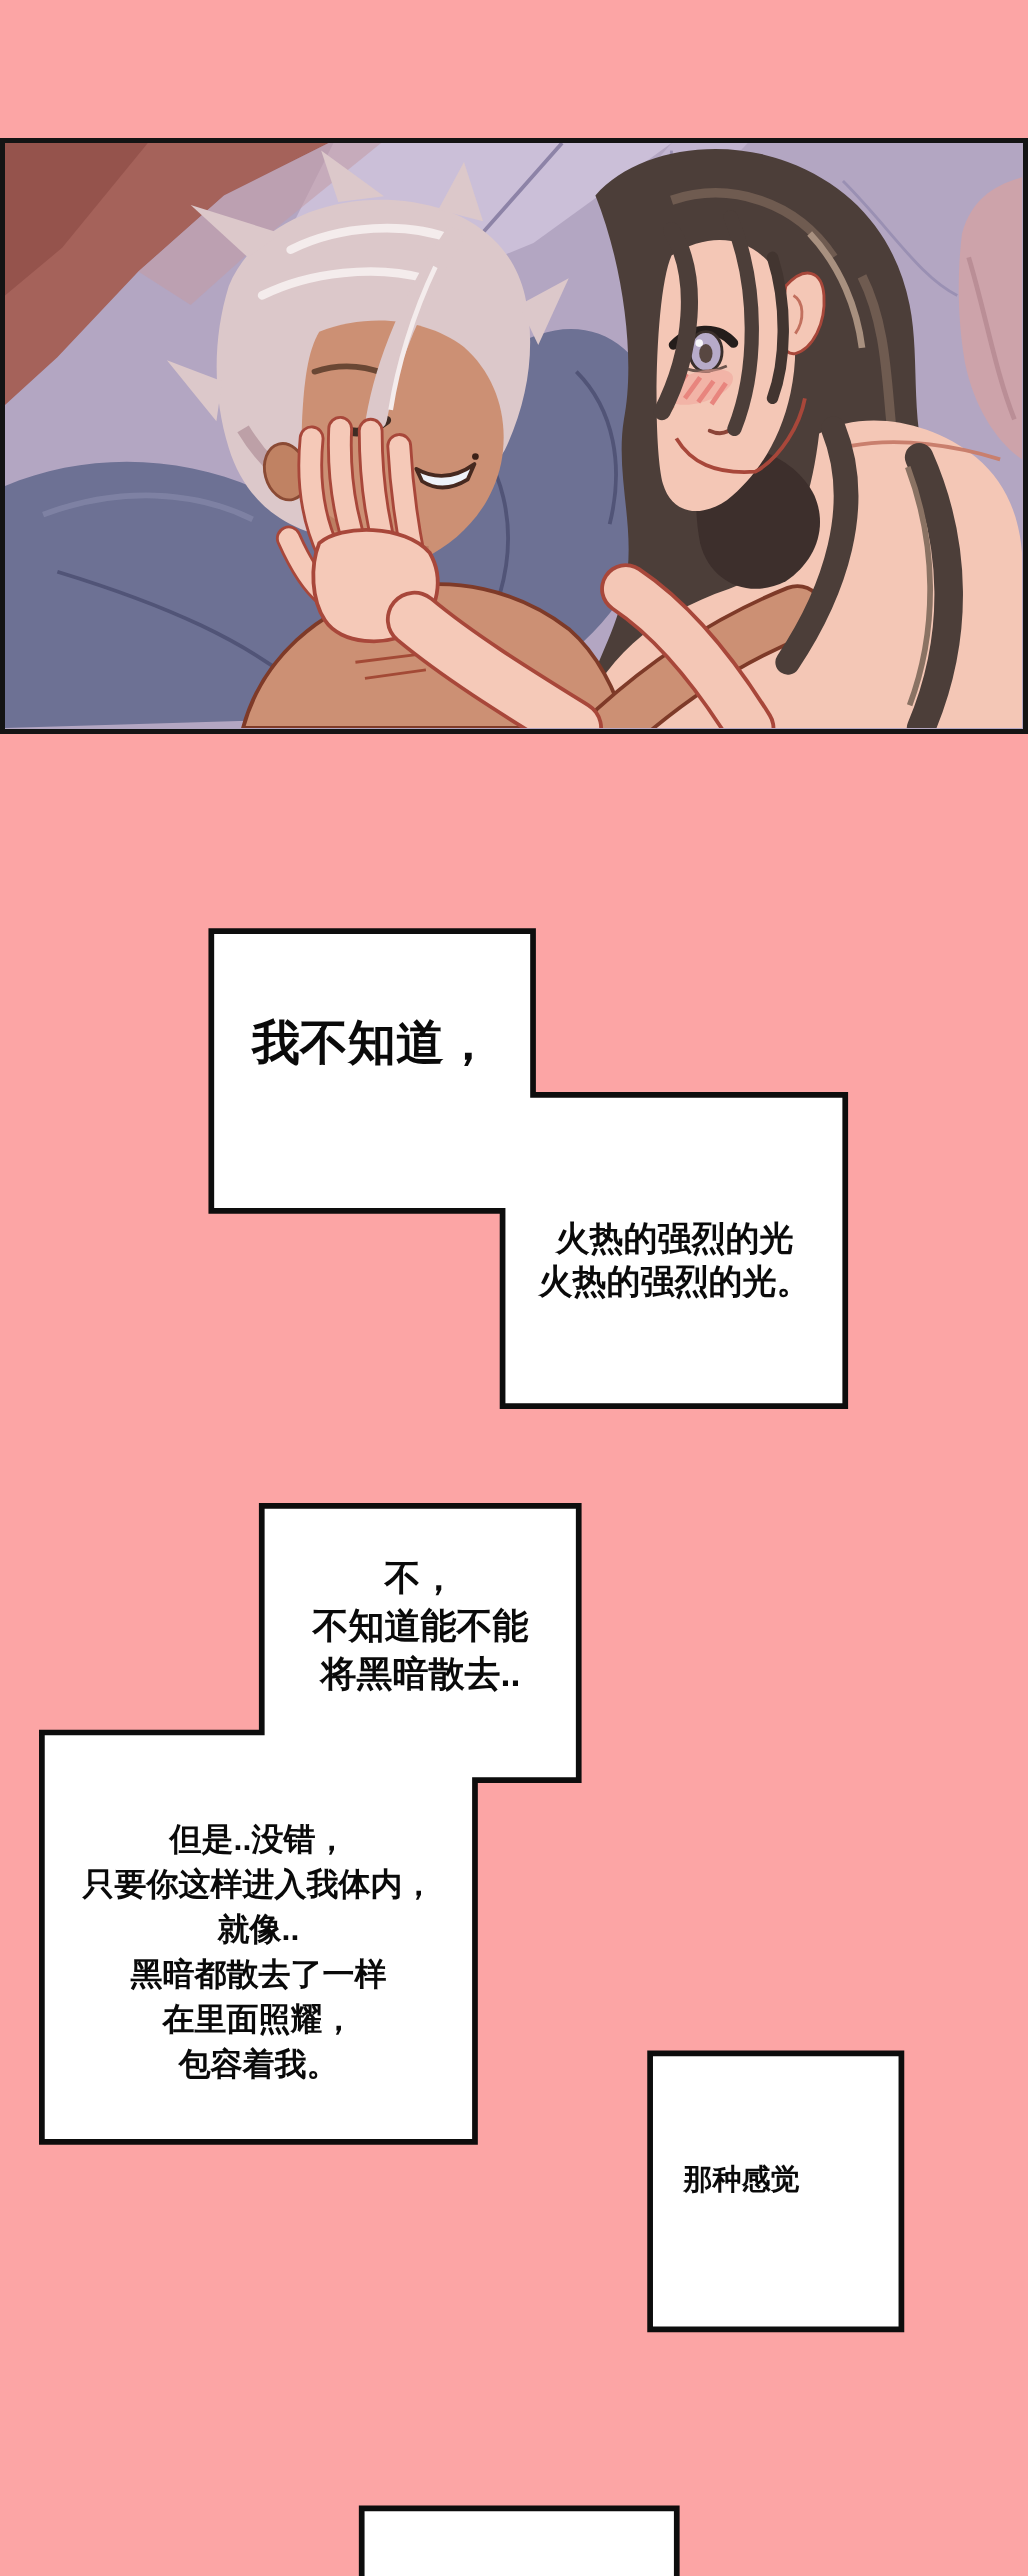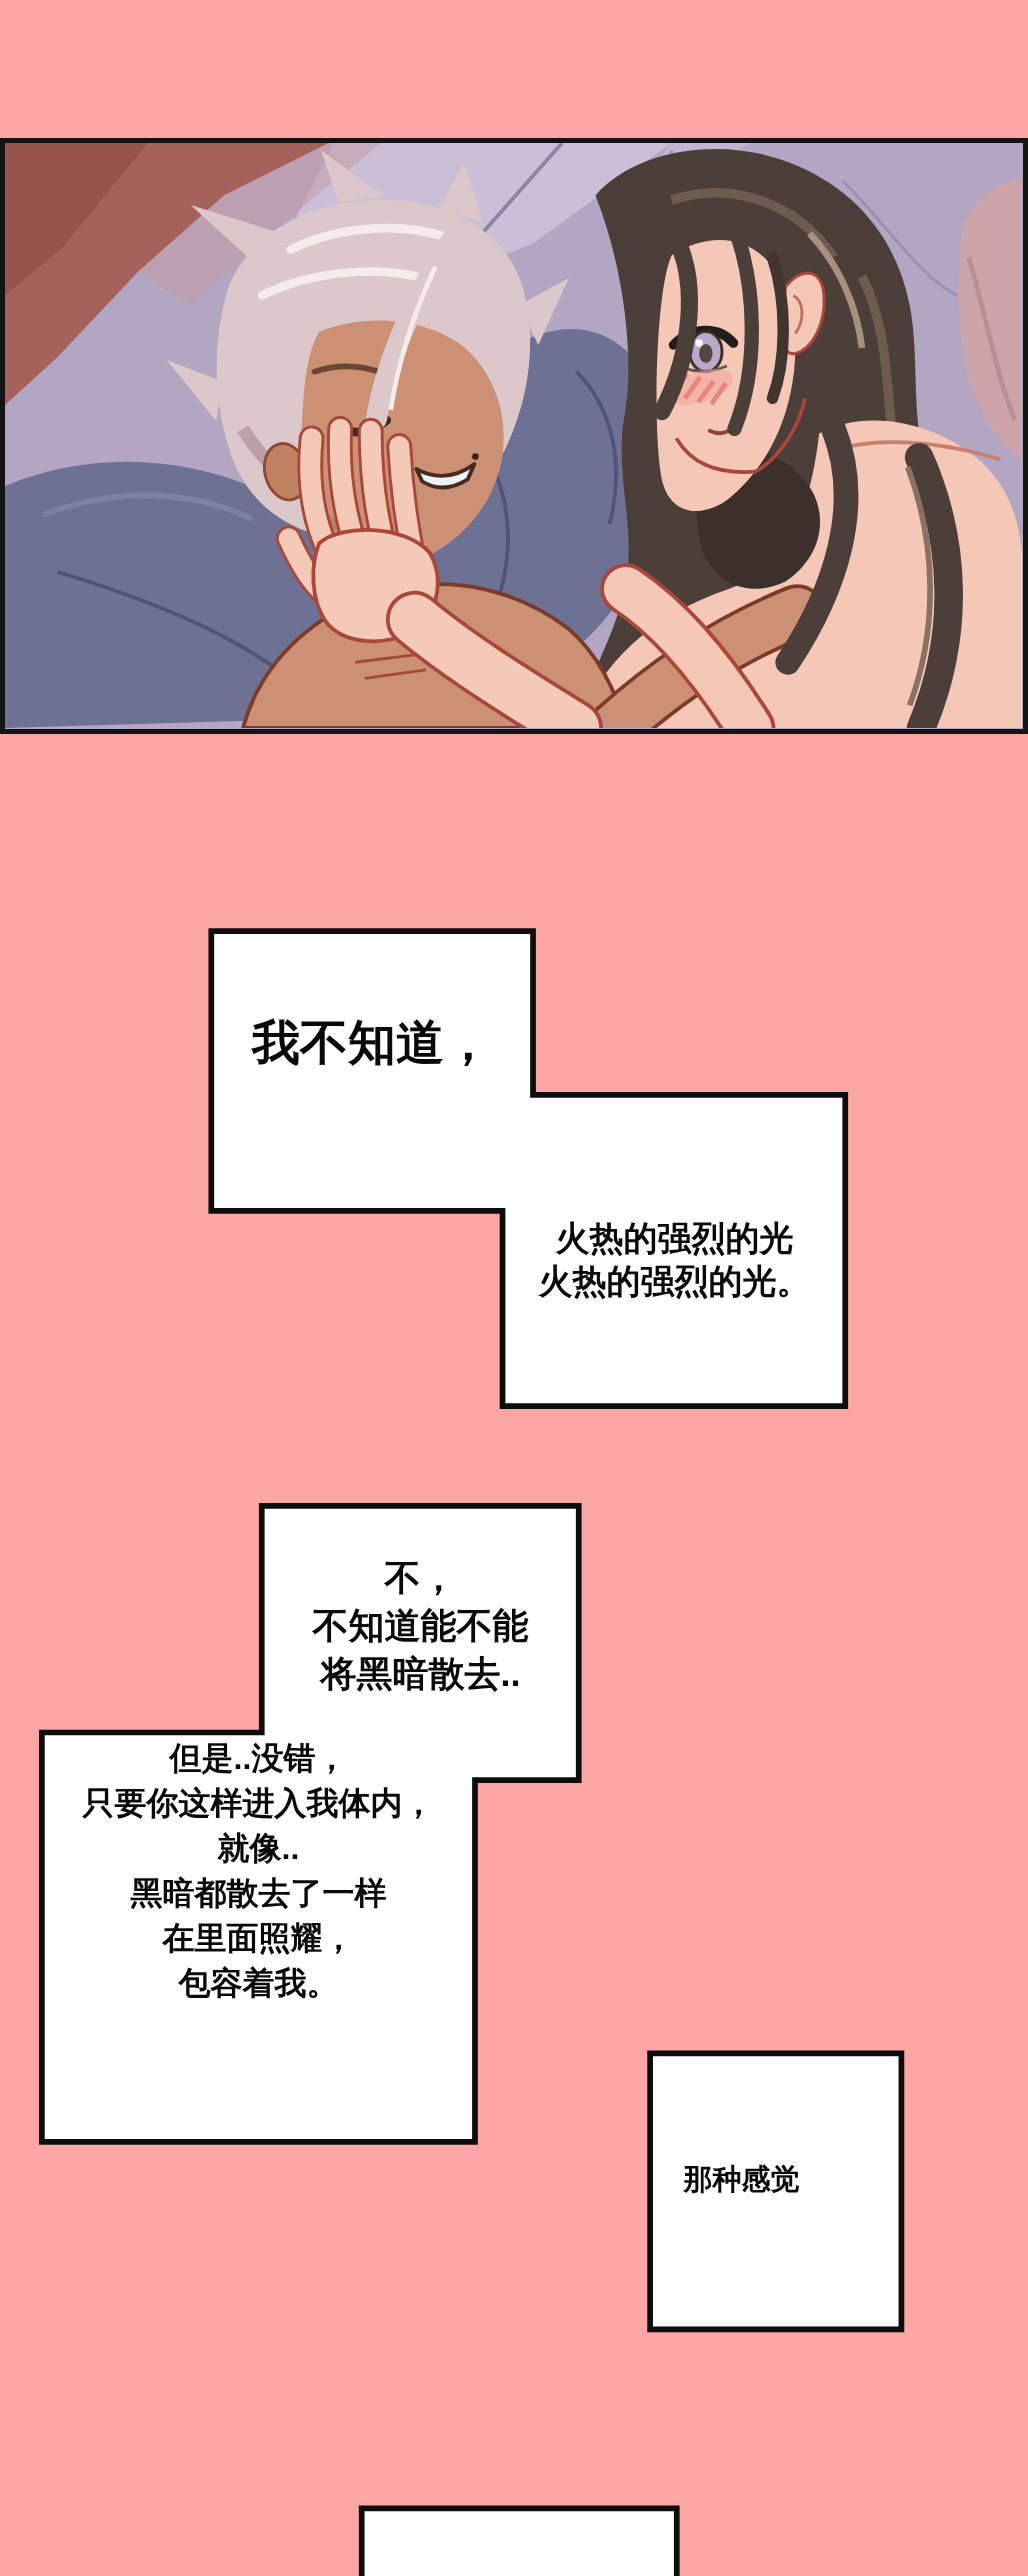--- a/index.html
+++ b/index.html
@@ -9,21 +9,21 @@
   .panel{position:absolute;left:0;top:138px;width:1028px;height:596px;
          border:5.7px solid #141414;box-sizing:border-box;background:#b3a6c2;overflow:hidden;}
   .panel svg{position:absolute;left:0;top:0;width:1017px;height:585px;display:block;}
   .bubbles-overlay{position:absolute;left:0;top:0;width:1028px;height:2576px;pointer-events:none;}
   .btext{position:absolute;text-align:center;font-weight:700;color:#0a0a0a;
          letter-spacing:0px;white-space:nowrap;}
   .btext span{display:block;}
   .bt1{left:211px;top:1014px;width:322px;font-size:48px;line-height:57px;}
   .bt2{left:503px;top:1217px;width:343px;font-size:34px;line-height:43px;}
   .bt3{left:262px;top:1554px;width:317px;font-size:36px;line-height:48px;}
-  .bt4{left:41px; top:1736px;width:435px;font-size:32px;line-height:45px;}
+  .bt4{left:41px; top:1817px;width:435px;font-size:32px;line-height:45px;}
   .bt5{left:616px;top:2157px;width:251px;font-size:29px;line-height:45px;}
 </style>
 </head>
 <body>
 
 <div class="page">
 
   <div class="panel">
     <svg viewBox="0 0 1068 614" preserveAspectRatio="none">
 

